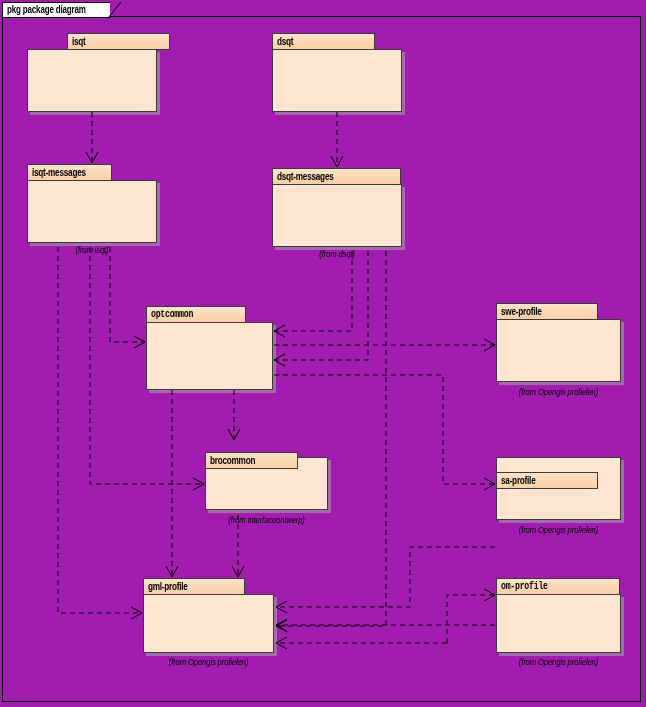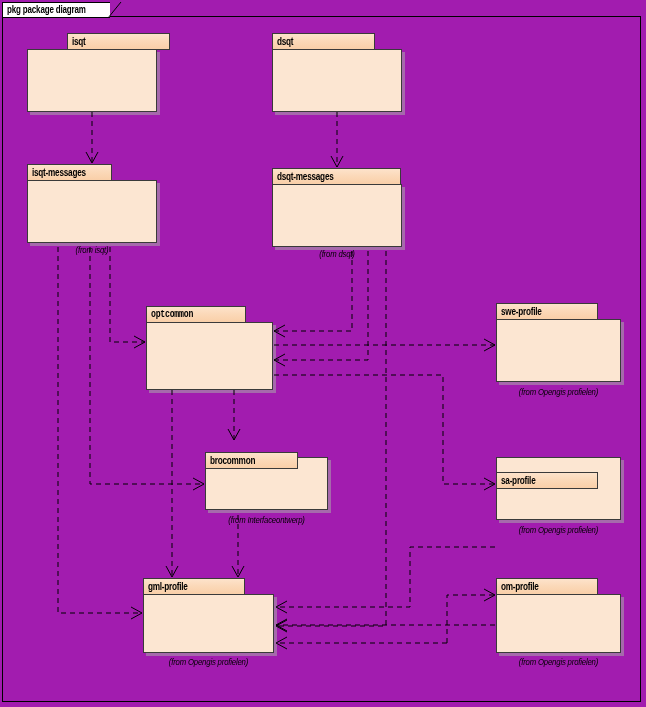--- a/index.html
+++ b/index.html
@@ -190,21 +190,21 @@
 
   <div class="pkg" style="left:143px; top:578px;">
     <div class="tab" style="left:0; top:0; width:102px; height:17px;text-align:center;">
       <div class="tab-label">gml-profile</div>
     </div>
     <div class="body" style="left:0; top:16px; width:131px; height:59px;"></div>
     <div class="from" style="left:0; top:79px; width:131px;">(from Opengis profielen)</div>
   </div>
 
   <div class="pkg" style="left:496px; top:578px;">
-    <div class="tab" style="left:0; top:0; width:102px; height:17px;">
+    <div class="tab" style="left:0; top:0; width:124px; height:17px;font-family:Liberation Mono, monospace;">
       <div class="tab-label">om-profile</div>
     </div>
     <div class="body" style="left:0; top:16px; width:125px; height:59px;"></div>
     <div class="from" style="left:0; top:79px; width:125px;">(from Opengis profielen)</div>
   </div>
 
   <svg id="edges" viewBox="0 0 646 707">
 
     <g>
       <path class="dash" d="M 92 112 L 92 163"></path>

